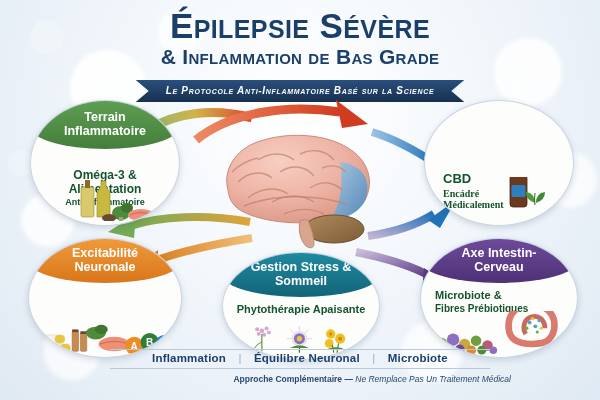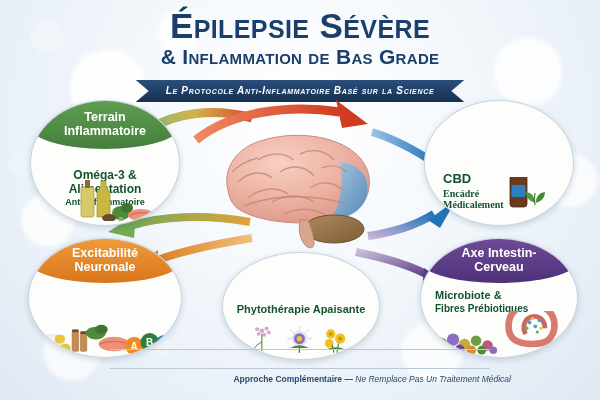--- a/index.html
+++ b/index.html
@@ -281,20 +281,23 @@
         <text x="98" y="36" font-family="Liberation Sans, sans-serif" font-size="11" font-weight="bold" fill="#fff" text-anchor="middle">A</text>
         <circle cx="115" cy="28" r="10" fill="#2f7d3a"></circle>
         <text x="115" y="32" font-family="Liberation Sans, sans-serif" font-size="11" font-weight="bold" fill="#fff" text-anchor="middle">B</text>
         <circle cx="131" cy="30" r="10" fill="#2a7fc4"></circle>
         <text x="131" y="34" font-family="Liberation Sans, sans-serif" font-size="11" font-weight="bold" fill="#fff" text-anchor="middle">B</text>
       </g>
     </svg>
   </div>
 
   <div class="card" style="left:222px;top:252px;width:156px;height:106px;">
+    <div class="hdr" style="height:44px;background:linear-gradient(180deg,#1f8aa0 0%,#126478 100%);font-size:12.5px;padding:0 14px;box-sizing:border-box;">
+      <span>Gestion Stress &amp; Sommeil</span>
+    </div>
     <div class="body" style="top:50px;font-size:11px;padding:0 8px;box-sizing:border-box;">
       <span>Phytothérapie Apaisante</span>
     </div>
     <svg class="photo" viewBox="0 0 156 46" style="bottom:0;height:36px;">
       <g transform="translate(14,2)">
         <g fill="#d6a8cf">
           <circle cx="14" cy="8" r="3"></circle>
             <circle cx="20" cy="5" r="2.6"></circle>
             <circle cx="8" cy="6" r="2.6"></circle>
           <circle cx="17" cy="13" r="2.6"></circle>
@@ -370,18 +373,25 @@
         <circle cx="29" cy="20" r="5" fill="#6b4b9e"></circle>
         <circle cx="41" cy="21" r="5" fill="#d98a2a"></circle>
         <circle cx="52" cy="21" r="4.6" fill="#4f8b3a"></circle>
         <circle cx="6" cy="20" r="4" fill="#7a4b2a"></circle>
         <circle cx="64" cy="21" r="4" fill="#8e6fbf"></circle>
       </g>
     </svg>
   </div>
 
   <div class="foot-rule" style="top:349px;"></div>
+  <div class="foot-tags">
+    <span>Inflammation</span>
+    <span class="sep">|</span>
+    <span>Équilibre Neuronal</span>
+    <span class="sep">|</span>
+    <span>Microbiote</span>
+  </div>
   <div class="foot-rule" style="top:368px;"></div>
   <div class="disclaimer">
     <span>Approche Complémentaire — </span><i>Ne Remplace Pas Un Traitement Médical</i>
   </div>
 
 </div>
 
 </body></html>

